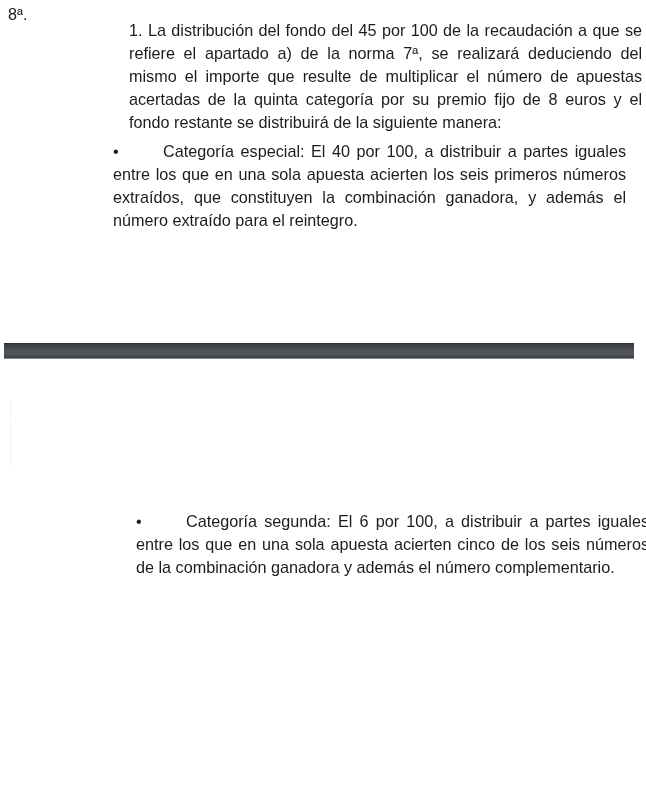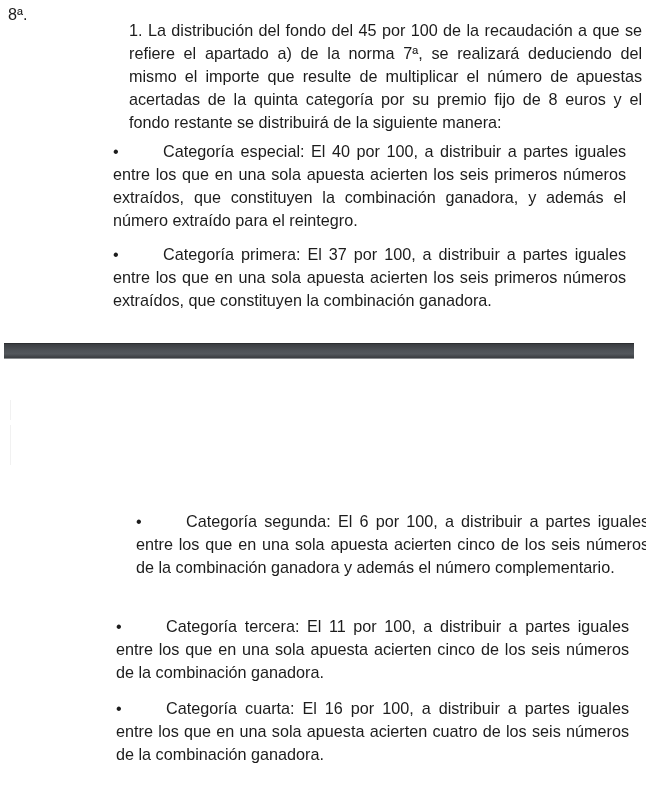--- a/index.html
+++ b/index.html
@@ -67,35 +67,26 @@
 
 <div class="page-part" style="top:0; height:330px;">
   <p class="rule-number">8ª.</p>
 
   <p class="para" style="left:113px; top:3px; width:513px;">1. La distribución del fondo del 45 por 100 de la recaudación a que se refiere el apartado a) de la norma 7ª, se realizará deduciendo del mismo el importe que resulte de multiplicar el número de apuestas acertadas de la quinta categoría por su premio fijo de 8 euros y el fondo restante se distribuirá de la siguiente manera:</p>
 
   <p class="bullet-para" style="left:113px; top:140px; width:513px;">
     <span class="bullet">•</span><span>Categoría especial: El 40 por 100, a distribuir a partes iguales entre los que en una sola apuesta acierten los seis primeros números extraídos, que constituyen la combinación ganadora, y además el número extraído para el reintegro.</span>
   </p>
 
-  <p class="bullet-para" style="left:113px; top:243px; width:513px;">
-    <span class="bullet">•</span><span>Categoría primera: El 37 por 100, a distribuir a partes iguales entre los que en una sola apuesta acierten los seis primeros números extraídos, que constituyen la combinación ganadora.</span>
-  </p>
 </div>
 
 <div class="divider-bar"></div>
 
 <div class="ghost-mark" style="top:400px; height:20px;"></div>
 <div class="ghost-mark" style="top:425px; height:40px;"></div>
 
 <div class="page-part" style="top:500px; height:300px;">
   <p class="bullet-para" style="left:116px; top:10px; width:513px;margin-left:20px;">
     <span class="bullet">•</span><span>Categoría segunda: El 6 por 100, a distribuir a partes iguales entre los que en una sola apuesta acierten cinco de los seis números de la combinación ganadora y además el número complementario.</span>
   </p>
 
-  <p class="bullet-para" style="left:116px; top:115px; width:513px;">
-    <span class="bullet">•</span><span>Categoría tercera: El 11 por 100, a distribuir a partes iguales entre los que en una sola apuesta acierten cinco de los seis números de la combinación ganadora.</span>
-  </p>
 
-  <p class="bullet-para" style="left:116px; top:197px; width:513px;">
-    <span class="bullet">•</span><span>Categoría cuarta: El 16 por 100, a distribuir a partes iguales entre los que en una sola apuesta acierten cuatro de los seis números de la combinación ganadora.</span>
-  </p>
 </div>
 
 </body></html>

